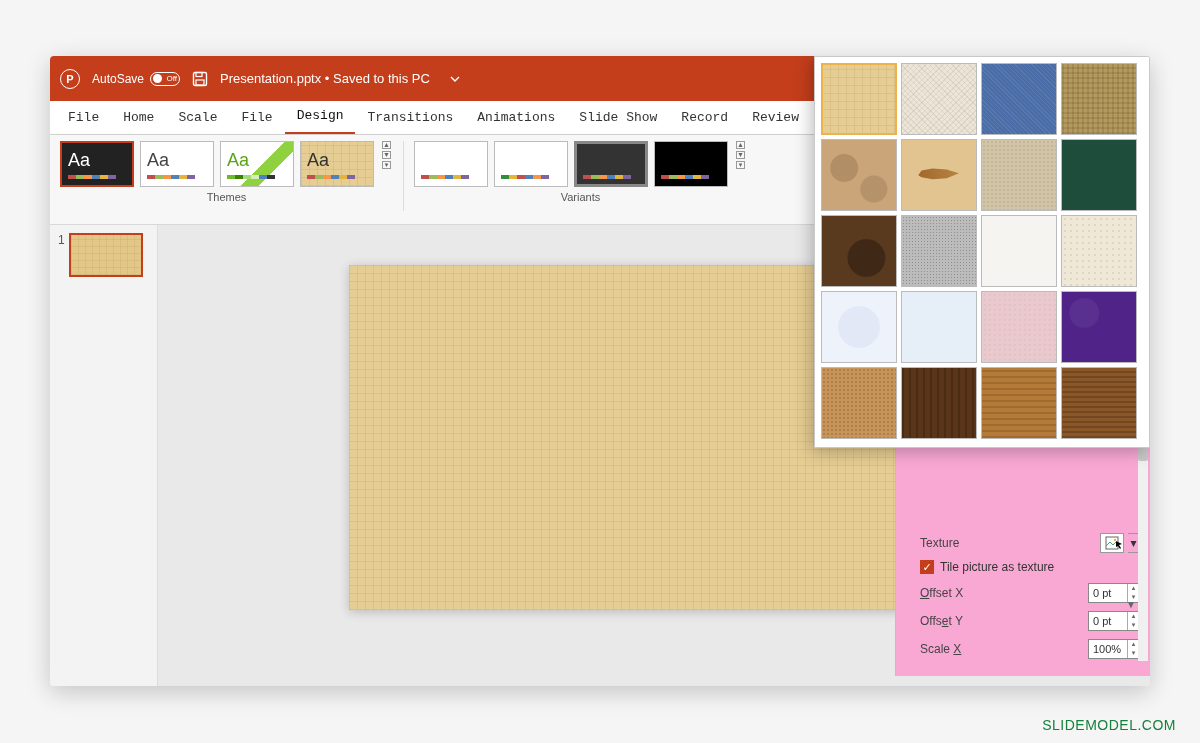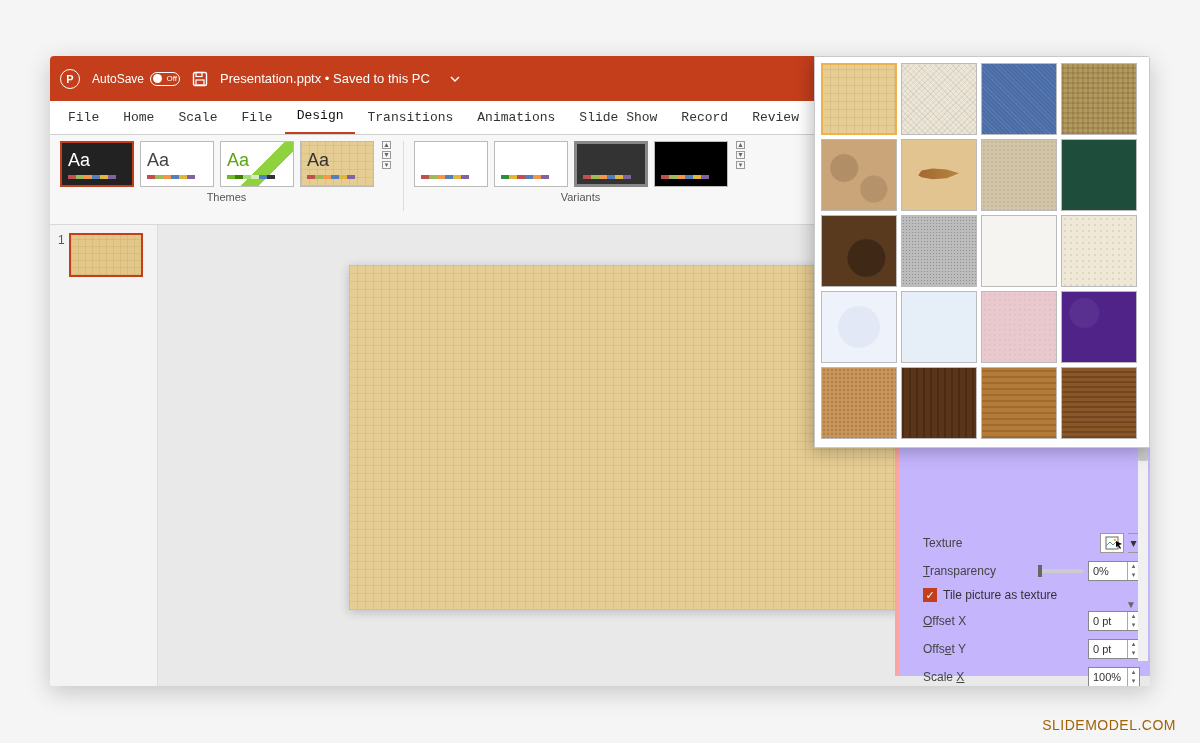--- a/index.html
+++ b/index.html
@@ -39,21 +39,21 @@
   
   .workarea { position: absolute; top: 169px; bottom: 0; left: 0; right: 0; display: flex; }
   .slide-panel { width: 108px; background: #f3f3f3; border-right: 1px solid #ddd; padding: 8px 8px; }
   .slide-thumb-wrap{display:flex;gap:4px;align-items:flex-start;}
   .slide-num{font-size:12px;color:#555;}
   .slide-thumb { width: 74px; height: 44px; border:2px solid #c43e1c; background: #e2c788; background-image: repeating-linear-gradient(0deg, rgba(190,160,100,.25) 0 1px, transparent 1px 7px), repeating-linear-gradient(90deg, rgba(190,160,100,.25) 0 1px, transparent 1px 7px);}
   .editor { flex: 1; background: #e9e9e9; display:flex;align-items:flex-start;justify-content:center;padding:40px 20px;overflow:hidden;}
   .slide-canvas { width: 610px; height: 345px; background: #e6cd93; box-shadow: 0 2px 10px rgba(0,0,0,.2); background-image: repeating-linear-gradient(0deg, rgba(180,150,90,.22) 0 1px, transparent 1px 10px), repeating-linear-gradient(90deg, rgba(180,150,90,.22) 0 1px, transparent 1px 10px);}
 
   
-  .format-pane { position:absolute; right:0; top:169px; width:255px; height:451px; background:#c4b5fd; border-left:4px solid #fca5a5; padding:10px 10px 0 24px; font-size:12px; color:#333; }
+  .format-pane { position:absolute; right:0; top:169px; width:255px; height:451px; background:#f9a8d4; border-left:1px solid #fca5a5; padding:10px 10px 0 24px; font-size:12px; color:#333; }
   .format-pane .scrollbar{position:absolute;right:2px;top:6px;width:10px;height:430px;background:#f0f0f0;}
   .format-pane .scrollbar .thumb{position:absolute;left:0;top:30px;width:100%;height:200px;background:#c8c8c8;border-radius:2px;}
   .fp-row { display:flex;align-items:center;justify-content:space-between;height:26px;margin-bottom:2px;}
   .fp-row .lbl{color:#444;}
   .fp-row .lbl .ul{text-decoration:underline;}
   .fp-ctrl { display:flex;align-items:center; gap:4px;}
   .tex-btn{width:24px;height:20px;border:1px solid #999;background:#fff;display:flex;align-items:center;justify-content:center;}
   .drop-caret{width:12px;height:20px;border:1px solid #999;border-left:none;display:flex;align-items:center;justify-content:center;}
   .numbox{width:52px;height:20px;border:1px solid #888;background:#fff;display:flex;align-items:center;padding:0 4px;font-size:11px;position:relative;}
   .numbox .spin{position:absolute;right:0;top:0;width:12px;height:100%;border-left:1px solid #aaa;display:flex;flex-direction:column;}
@@ -87,21 +87,21 @@
   .t-pink{background:#e9c9ce;background-image:radial-gradient(circle, rgba(200,150,160,.2) 1px, transparent 1px);background-size:5px 5px;}
   .t-purple{background:#4f2388;background-image:radial-gradient(circle at 30% 30%, rgba(255,255,255,.06) 0 20%, transparent 22%);}
   .t-cork{background:#c7945a;background-image:radial-gradient(circle, rgba(120,80,40,.3) 1px, transparent 1px);background-size:4px 4px;}
   .t-walnut{background:#5a3519;background-image:repeating-linear-gradient(90deg, rgba(0,0,0,.18) 0 2px, transparent 2px 7px);}
   .t-oak{background:#b47a38;background-image:repeating-linear-gradient(0deg, rgba(100,60,20,.25) 0 2px, transparent 2px 6px);}
   .t-medwood{background:#8a5728;background-image:repeating-linear-gradient(0deg, rgba(60,35,10,.3) 0 2px, transparent 2px 5px);}
 
   
   .teal-strip{position:absolute;right:0;top:392px;width:66px;height:228px;background:#1f7a8c;}
 
-  .watermark{position:absolute;right:24px;bottom:10px;font-size:14px;letter-spacing:.5px;color:#a16207;font-family:Arial,sans-serif;}
+  .watermark{position:absolute;right:24px;bottom:10px;font-size:14px;letter-spacing:.5px;color:#15803d;font-family:Arial,sans-serif;}
 
   svg{display:block;}
 </style>
 </head>
 <body>
 
 <div class="app-frame">
 
   <div class="titlebar">
     <div class="ppt-icon">P</div>
@@ -279,35 +279,20 @@
               <path d="M1 10 L5 6 L8 9 L11 6 L13 8" stroke="#3a7" fill="none"></path>
               <circle cx="10" cy="4" r="1.2" fill="#e5b53a"></circle>
             </svg>
           <svg width="8" height="8" style="position:absolute;margin-left:16px;margin-top:4px">
               <path d="M0 0 L6 3 L3 4 L5 7 L4 8 L2 5 L0 6 Z" fill="#000"></path>
             </svg>
         </span>
         <span class="drop-caret">▾</span>
       </span>
     </div>
-    <div class="fp-row">
-      <span class="lbl"><span class="ul">T</span><span>ransparency</span></span>
-      <span class="fp-ctrl">
-        <span class="slider">
-            <span class="knob"></span>
-          </span>
-        <span class="numbox">
-            <span>0%</span>
-            <span class="spin">
-              <div>▴</div>
-              <div>▾</div>
-            </span>
-          </span>
-      </span>
-    </div>
     <div class="chk">
       <span class="chkbox">✓</span>
       <span><span>T</span><span class="ul">i</span><span>le picture as texture</span></span>
     </div>
     <div class="fp-row">
       <span class="lbl"><span class="ul">O</span><span>ffset X</span></span>
       <span class="numbox">
           <span>0 pt</span>
           <span class="spin">
             <div>▴</div>

